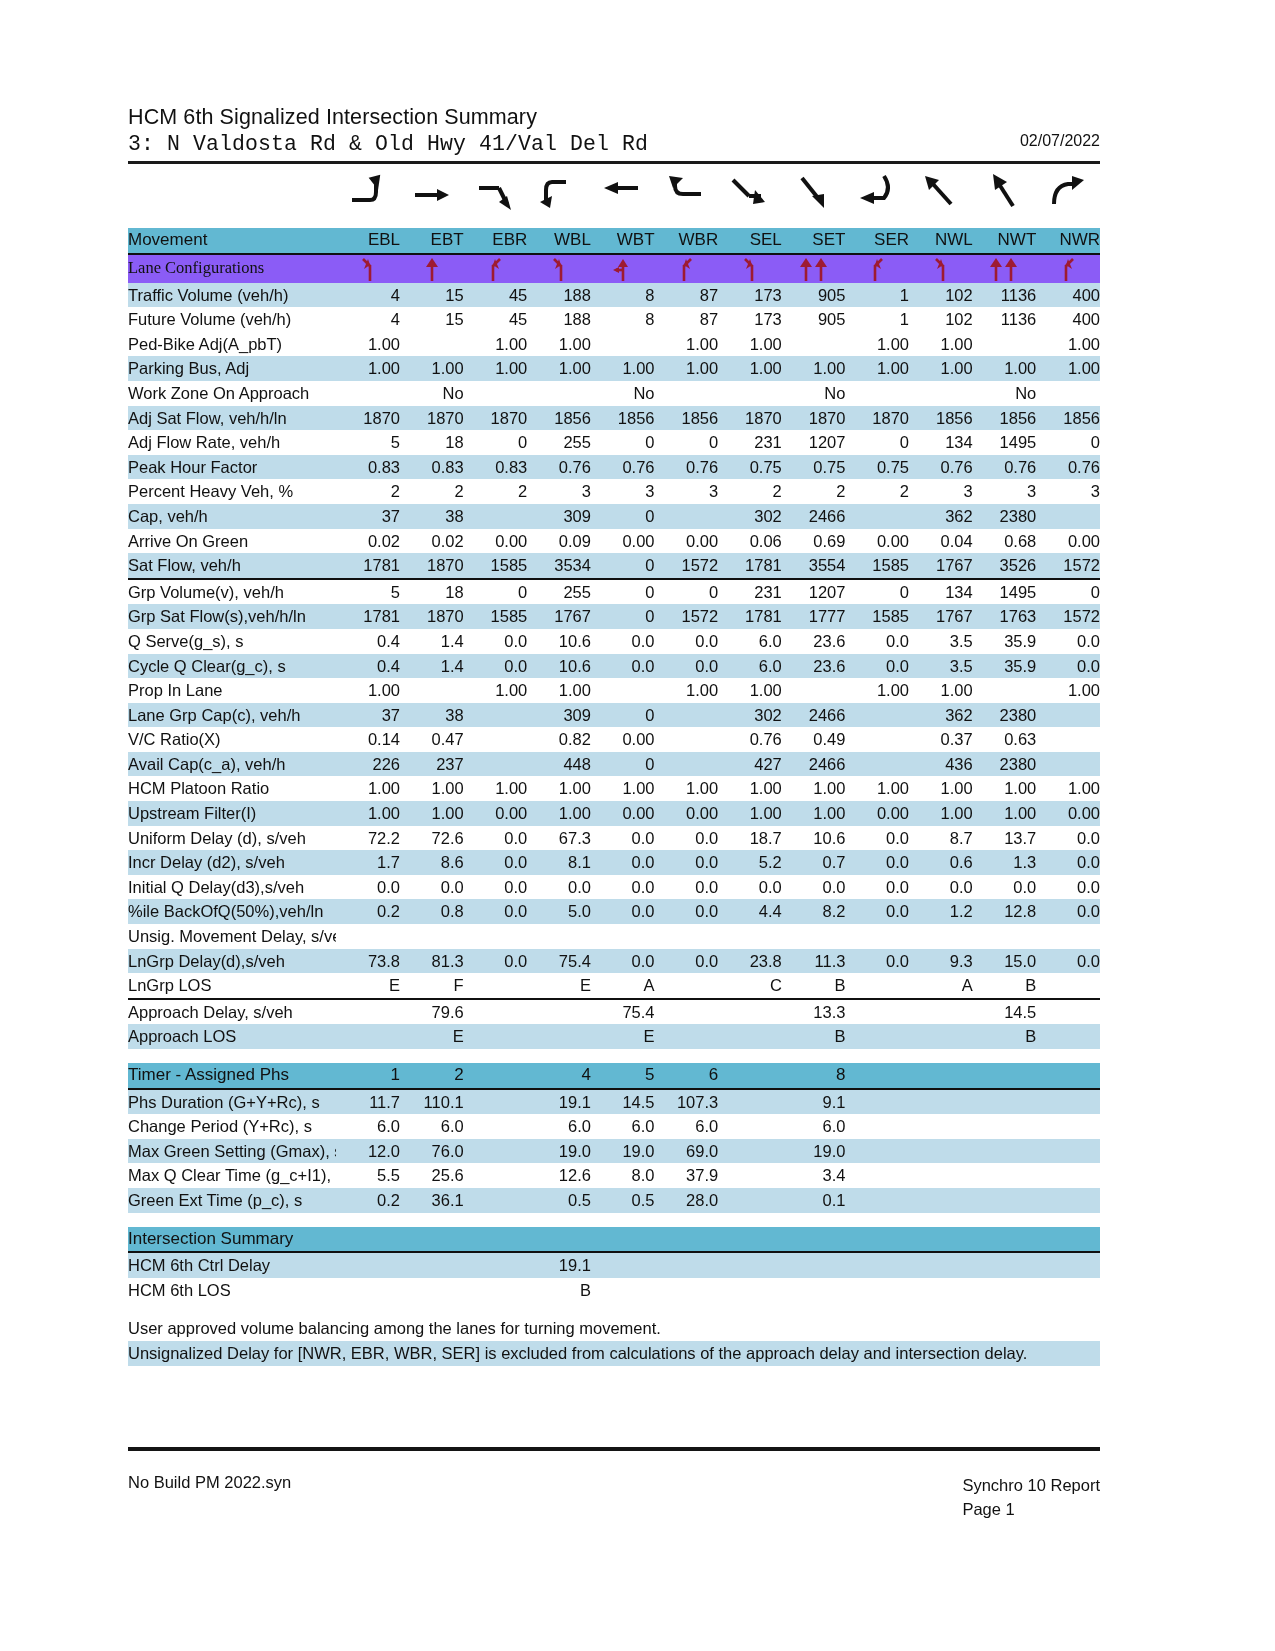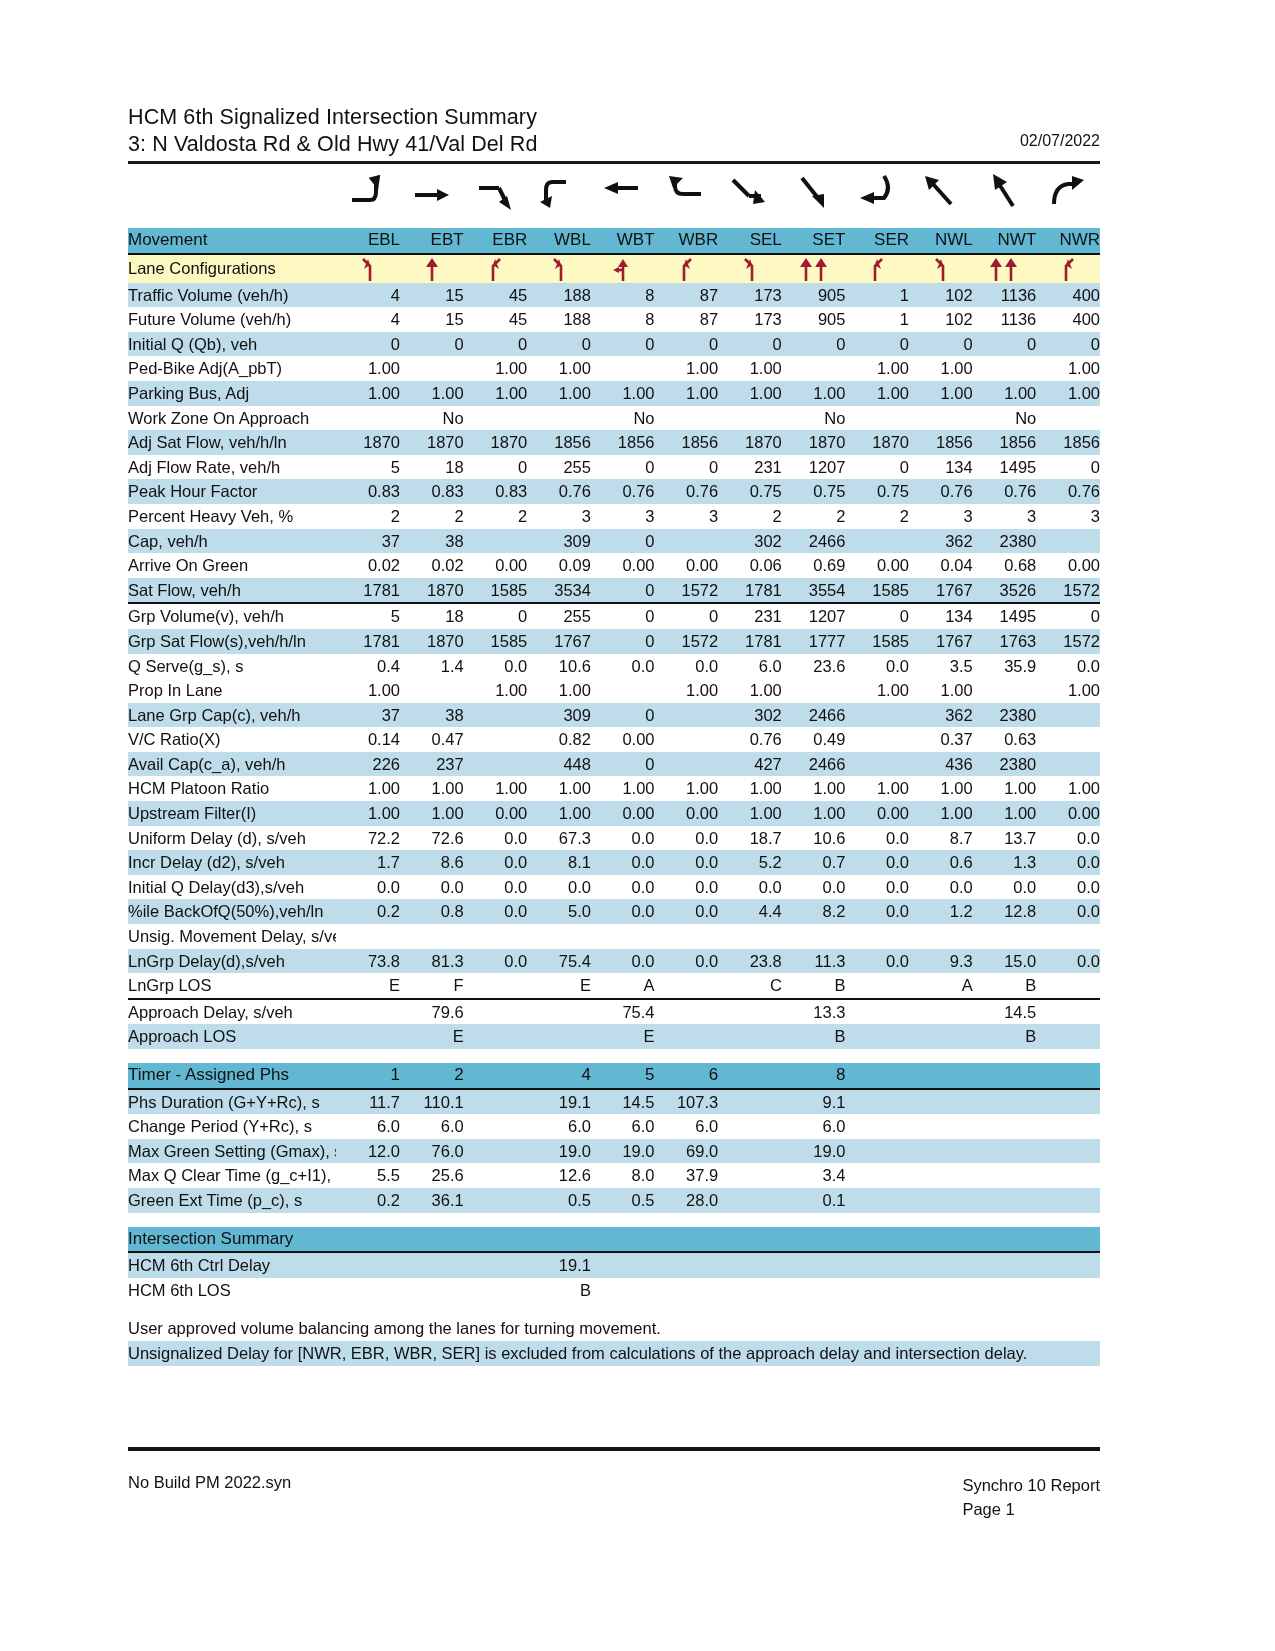--- a/index.html
+++ b/index.html
@@ -31,20 +31,21 @@
     font-size: 21.5px;
     letter-spacing: 0.1px;
     line-height: 27px;
     white-space: nowrap;
   }
   .doc-subtitle {
     font-size: 21.5px;
     letter-spacing: 0.1px;
     line-height: 27px;
     white-space: nowrap;
+    font-family: Liberation Mono, monospace;
   }
   .doc-date {
     position: absolute;
     right: 0;
     top: 28px;
     font-size: 16px;
   }
   .rule-thick {
     border-top: 3.5px solid #1a1a1a;
     margin-top: 3px;
@@ -98,21 +99,22 @@
   tr.hdr td.lbl { text-align: left; }
   
   tr.underline td {
     border-bottom: 2.6px solid #101010;
   }
   tr.groupline td {
     border-bottom: 2.2px solid #101010;
   }
   .lane-row td {
     height: 28px;
-    background: #fef9c3;
+    background: #8b5cf6;
+    font-family: Liberation Serif, serif;
   }
   .lane-glyph {
     display: flex;
     justify-content: center;
     align-items: center;
     height: 28px;
   }
   
   .footer {
     position: absolute;
@@ -390,35 +392,20 @@
           <td class="val">188</td>
           <td class="val">8</td>
           <td class="val">87</td>
           <td class="val">173</td>
           <td class="val">905</td>
           <td class="val">1</td>
           <td class="val">102</td>
           <td class="val">1136</td>
           <td class="val">400</td>
         </tr>
-        <tr class="band">
-          <td class="lbl">Initial Q (Qb), veh</td>
-          <td class="val">0</td>
-          <td class="val">0</td>
-          <td class="val">0</td>
-          <td class="val">0</td>
-          <td class="val">0</td>
-          <td class="val">0</td>
-          <td class="val">0</td>
-          <td class="val">0</td>
-          <td class="val">0</td>
-          <td class="val">0</td>
-          <td class="val">0</td>
-          <td class="val">0</td>
-        </tr>
         <tr class="plain">
           <td class="lbl">Ped-Bike Adj(A_pbT)</td>
           <td class="val">1.00</td>
           <td class="val"></td>
           <td class="val">1.00</td>
           <td class="val">1.00</td>
           <td class="val"></td>
           <td class="val">1.00</td>
           <td class="val">1.00</td>
           <td class="val"></td>
@@ -600,20 +587,35 @@
           <td class="val">10.6</td>
           <td class="val">0.0</td>
           <td class="val">0.0</td>
           <td class="val">6.0</td>
           <td class="val">23.6</td>
           <td class="val">0.0</td>
           <td class="val">3.5</td>
           <td class="val">35.9</td>
           <td class="val">0.0</td>
         </tr>
+        <tr class="band">
+          <td class="lbl">Cycle Q Clear(g_c), s</td>
+          <td class="val">0.4</td>
+          <td class="val">1.4</td>
+          <td class="val">0.0</td>
+          <td class="val">10.6</td>
+          <td class="val">0.0</td>
+          <td class="val">0.0</td>
+          <td class="val">6.0</td>
+          <td class="val">23.6</td>
+          <td class="val">0.0</td>
+          <td class="val">3.5</td>
+          <td class="val">35.9</td>
+          <td class="val">0.0</td>
+        </tr>
         <tr class="plain">
           <td class="lbl">Prop In Lane</td>
           <td class="val">1.00</td>
           <td class="val"></td>
           <td class="val">1.00</td>
           <td class="val">1.00</td>
           <td class="val"></td>
           <td class="val">1.00</td>
           <td class="val">1.00</td>
           <td class="val"></td>

